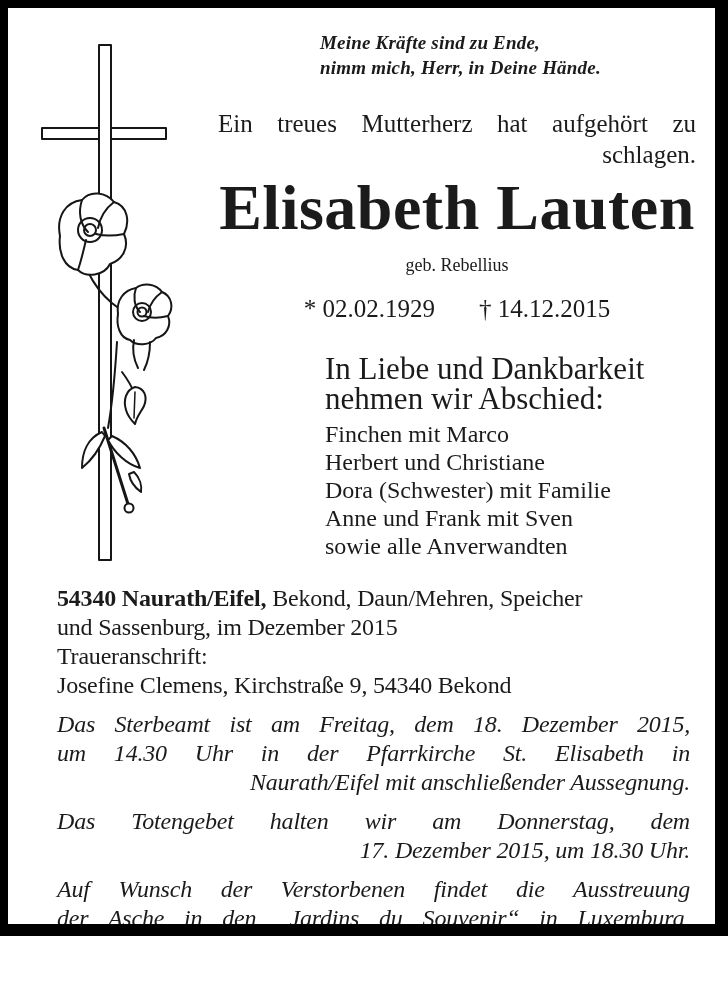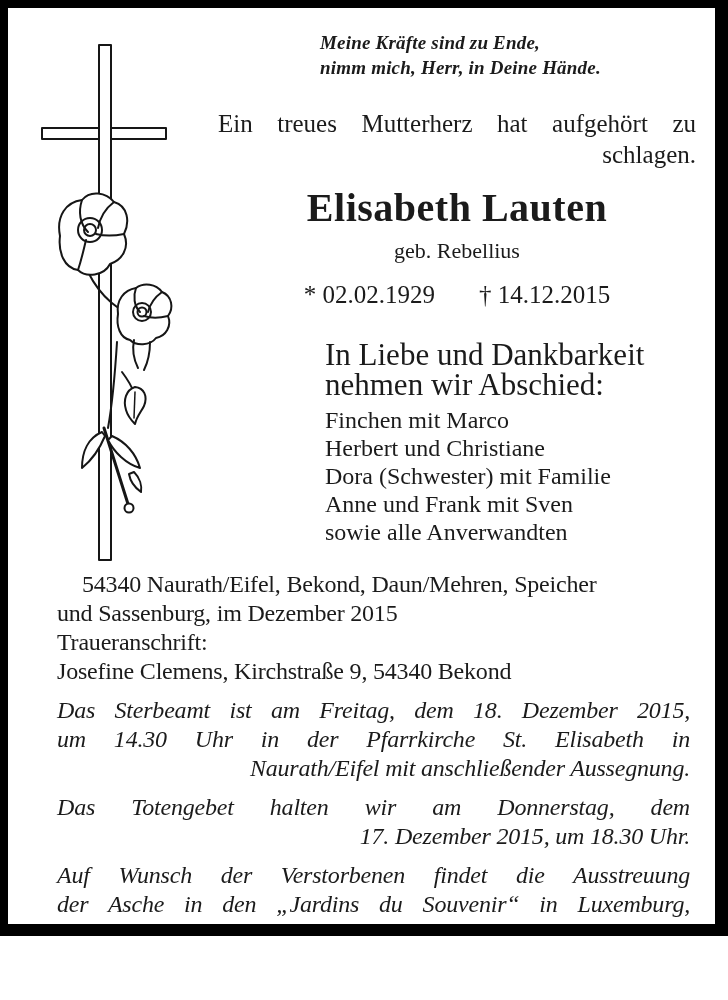--- a/index.html
+++ b/index.html
@@ -11,32 +11,32 @@
   
   .cross-art{position:absolute;left:30px;top:36px;width:170px;height:525px;}
   .cross-art svg{display:block;width:170px;height:525px;}
 
   
   .right-col{margin-left:210px;width:478px;}
   .quote{margin-left:102px;font-style:italic;font-weight:bold;font-size:19px;line-height:25px;letter-spacing:.2px;}
   .intro{margin-top:28px;font-size:25px;line-height:31px;}
   .jline{display:block;text-align:justify;text-align-last:justify;}
   .lastline{display:block;text-align:right;}
-  .name{margin-top:8px;font-size:40px;line-height:60px;font-weight:bold;text-align:center;letter-spacing:.5px;}
-  .maiden{font-size:22px;line-height:26px;text-align:center;}
+  .name{margin-top:8px;font-size:64px;line-height:60px;font-weight:bold;text-align:center;letter-spacing:.5px;}
+  .maiden{margin-top:14px;font-size:18px;line-height:26px;text-align:center;}
   .dates{margin-top:16px;font-size:25px;line-height:30px;display:flex;justify-content:center;gap:44px;}
   .farewell{margin-top:30px;margin-left:107px;font-size:31px;line-height:30px;}
   .mourners{margin-top:6px;margin-left:107px;font-size:24px;line-height:28px;}
   .mourners span{display:block;}
 
   
   .bottom{margin:24px 25px 0 49px;width:633px;font-size:24px;letter-spacing:-.2px;}
   .bottom p{margin:0;line-height:29px;}
   .bottom p + p{margin-top:10px;font-style:italic;}
-  .b{font-weight:normal;margin-left:25px;}
+  .b{font-weight:bold;}
   .plain{display:block;text-align:left;}
 </style>
 </head>
 <body>
 
 <div class="notice">
   <div class="content">
 
     <div class="cross-art">
       <svg viewBox="0 0 170 525">

